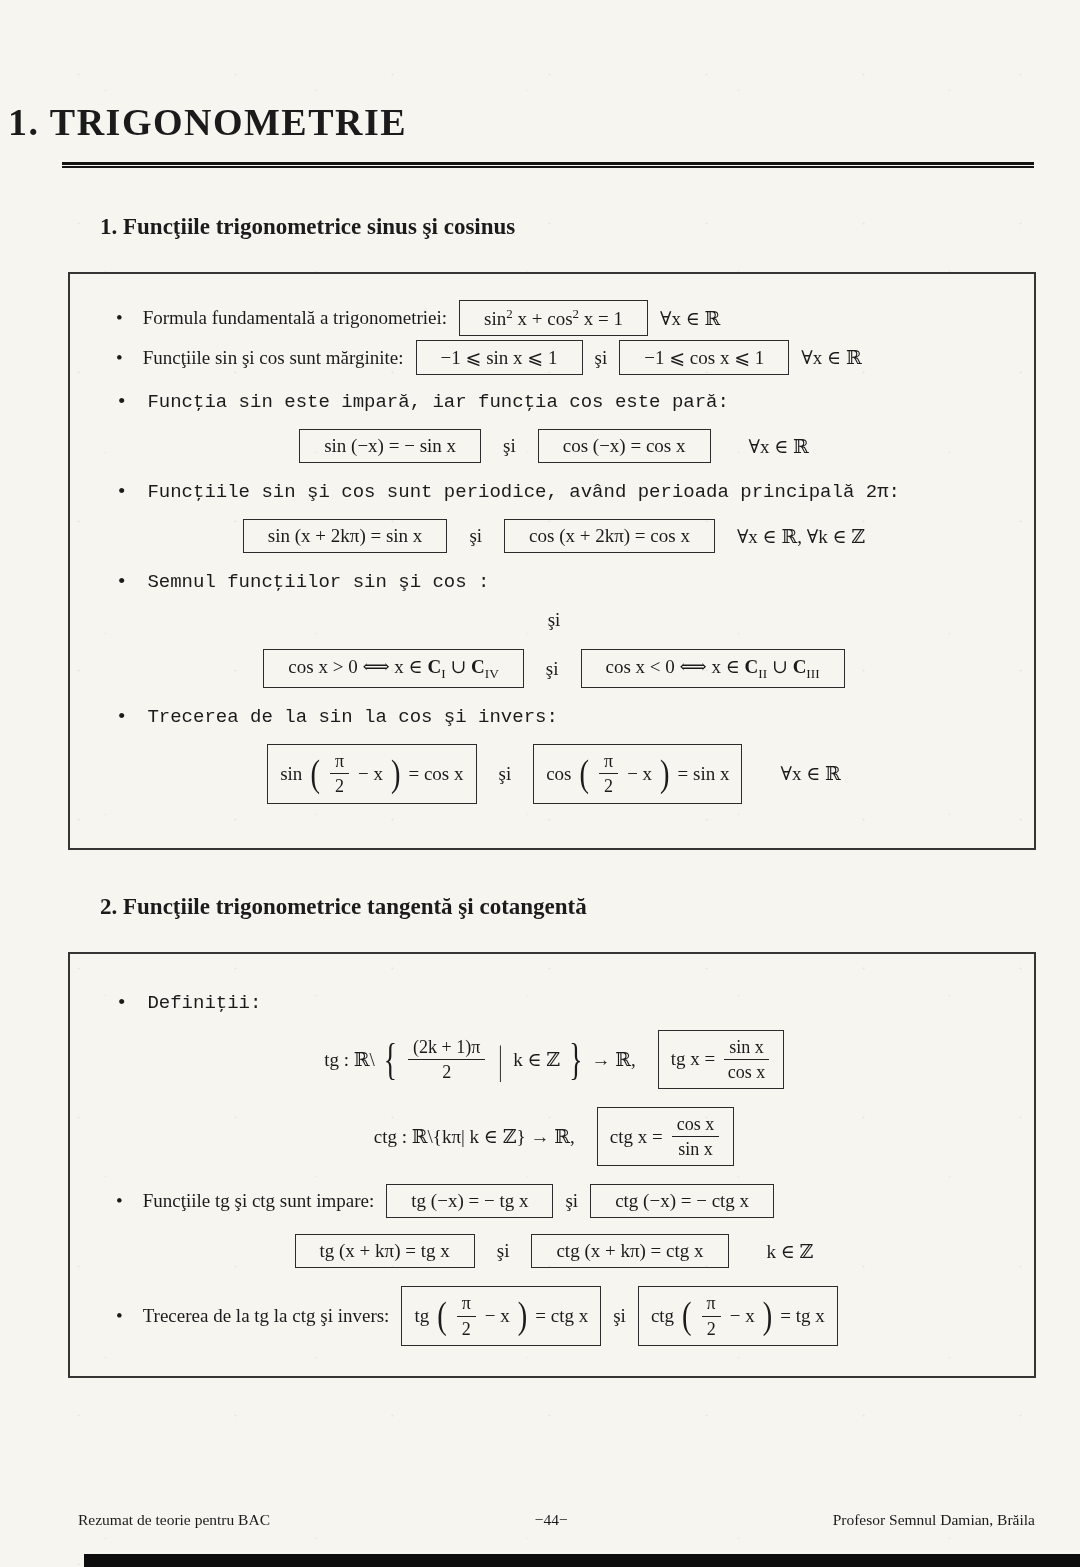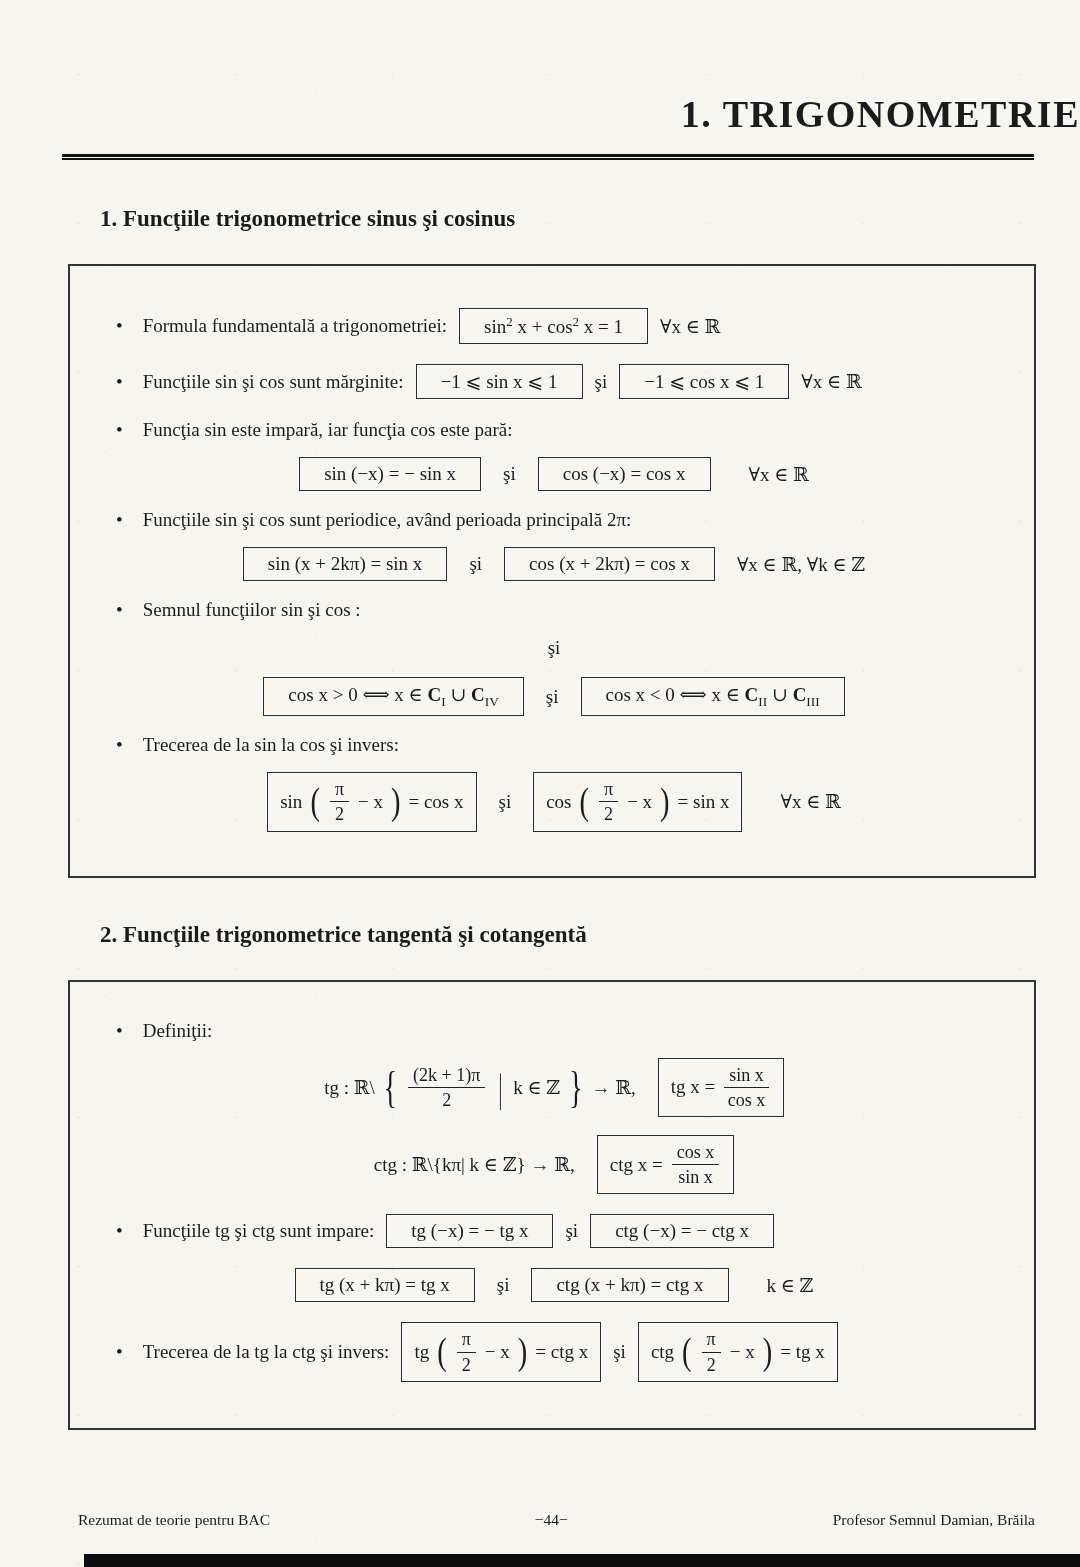--- a/index.html
+++ b/index.html
@@ -11,22 +11,22 @@
     background-color:#f6f5f0;
     background-image:
       radial-gradient(#eceae3 1px, transparent 1.4px),
       radial-gradient(#efede6 1px, transparent 1.4px);
     background-size:157px 149px, 211px 181px;
     color:#1b1b1b;
     font-family:"Liberation Serif","DejaVu Serif",serif;
     overflow:hidden;
   }
   h1 {
-    margin:0; padding-top:92px;
-    text-align:right;
+    margin:8px; padding-top:92px;
+    text-align:left;
     font-size:38px; font-weight:700; letter-spacing:1.5px;
   }
   .title-rule {
     margin:18px 46px 0 62px;
     border-top:3px solid #141414;
     border-bottom:2px solid #141414;
     height:6px;
   }
   h2 {
     margin:46px 16px 0 100px;
@@ -34,26 +34,26 @@
   }
   h2.sec2 { margin-top:44px; }
   .box {
     margin:32px 44px 0 68px;
     border:2px solid #353535;
     padding:22px 16px 26px 20px;
   }
   .row {
     display:flex; align-items:center;
     font-size:19px;
-    margin:20px 0;
+    margin:4px 0;
     gap:12px;
     white-space:nowrap;
   }
   .row.center { justify-content:center; gap:22px; margin:16px 0 18px; }
-  .row.lbl { margin:16px 0 6px; }
+  .row.lbl { margin:16px 0 6px;font-family:Liberation Mono, monospace; }
   .brow::before {
     content:"•";
     margin-left:26px; margin-right:8px;
     font-size:19px;
     flex:0 0 auto;
   }
   .bx {
     display:inline-block;
     border:1.6px solid #2c2c2c;
     padding:5px 24px;

